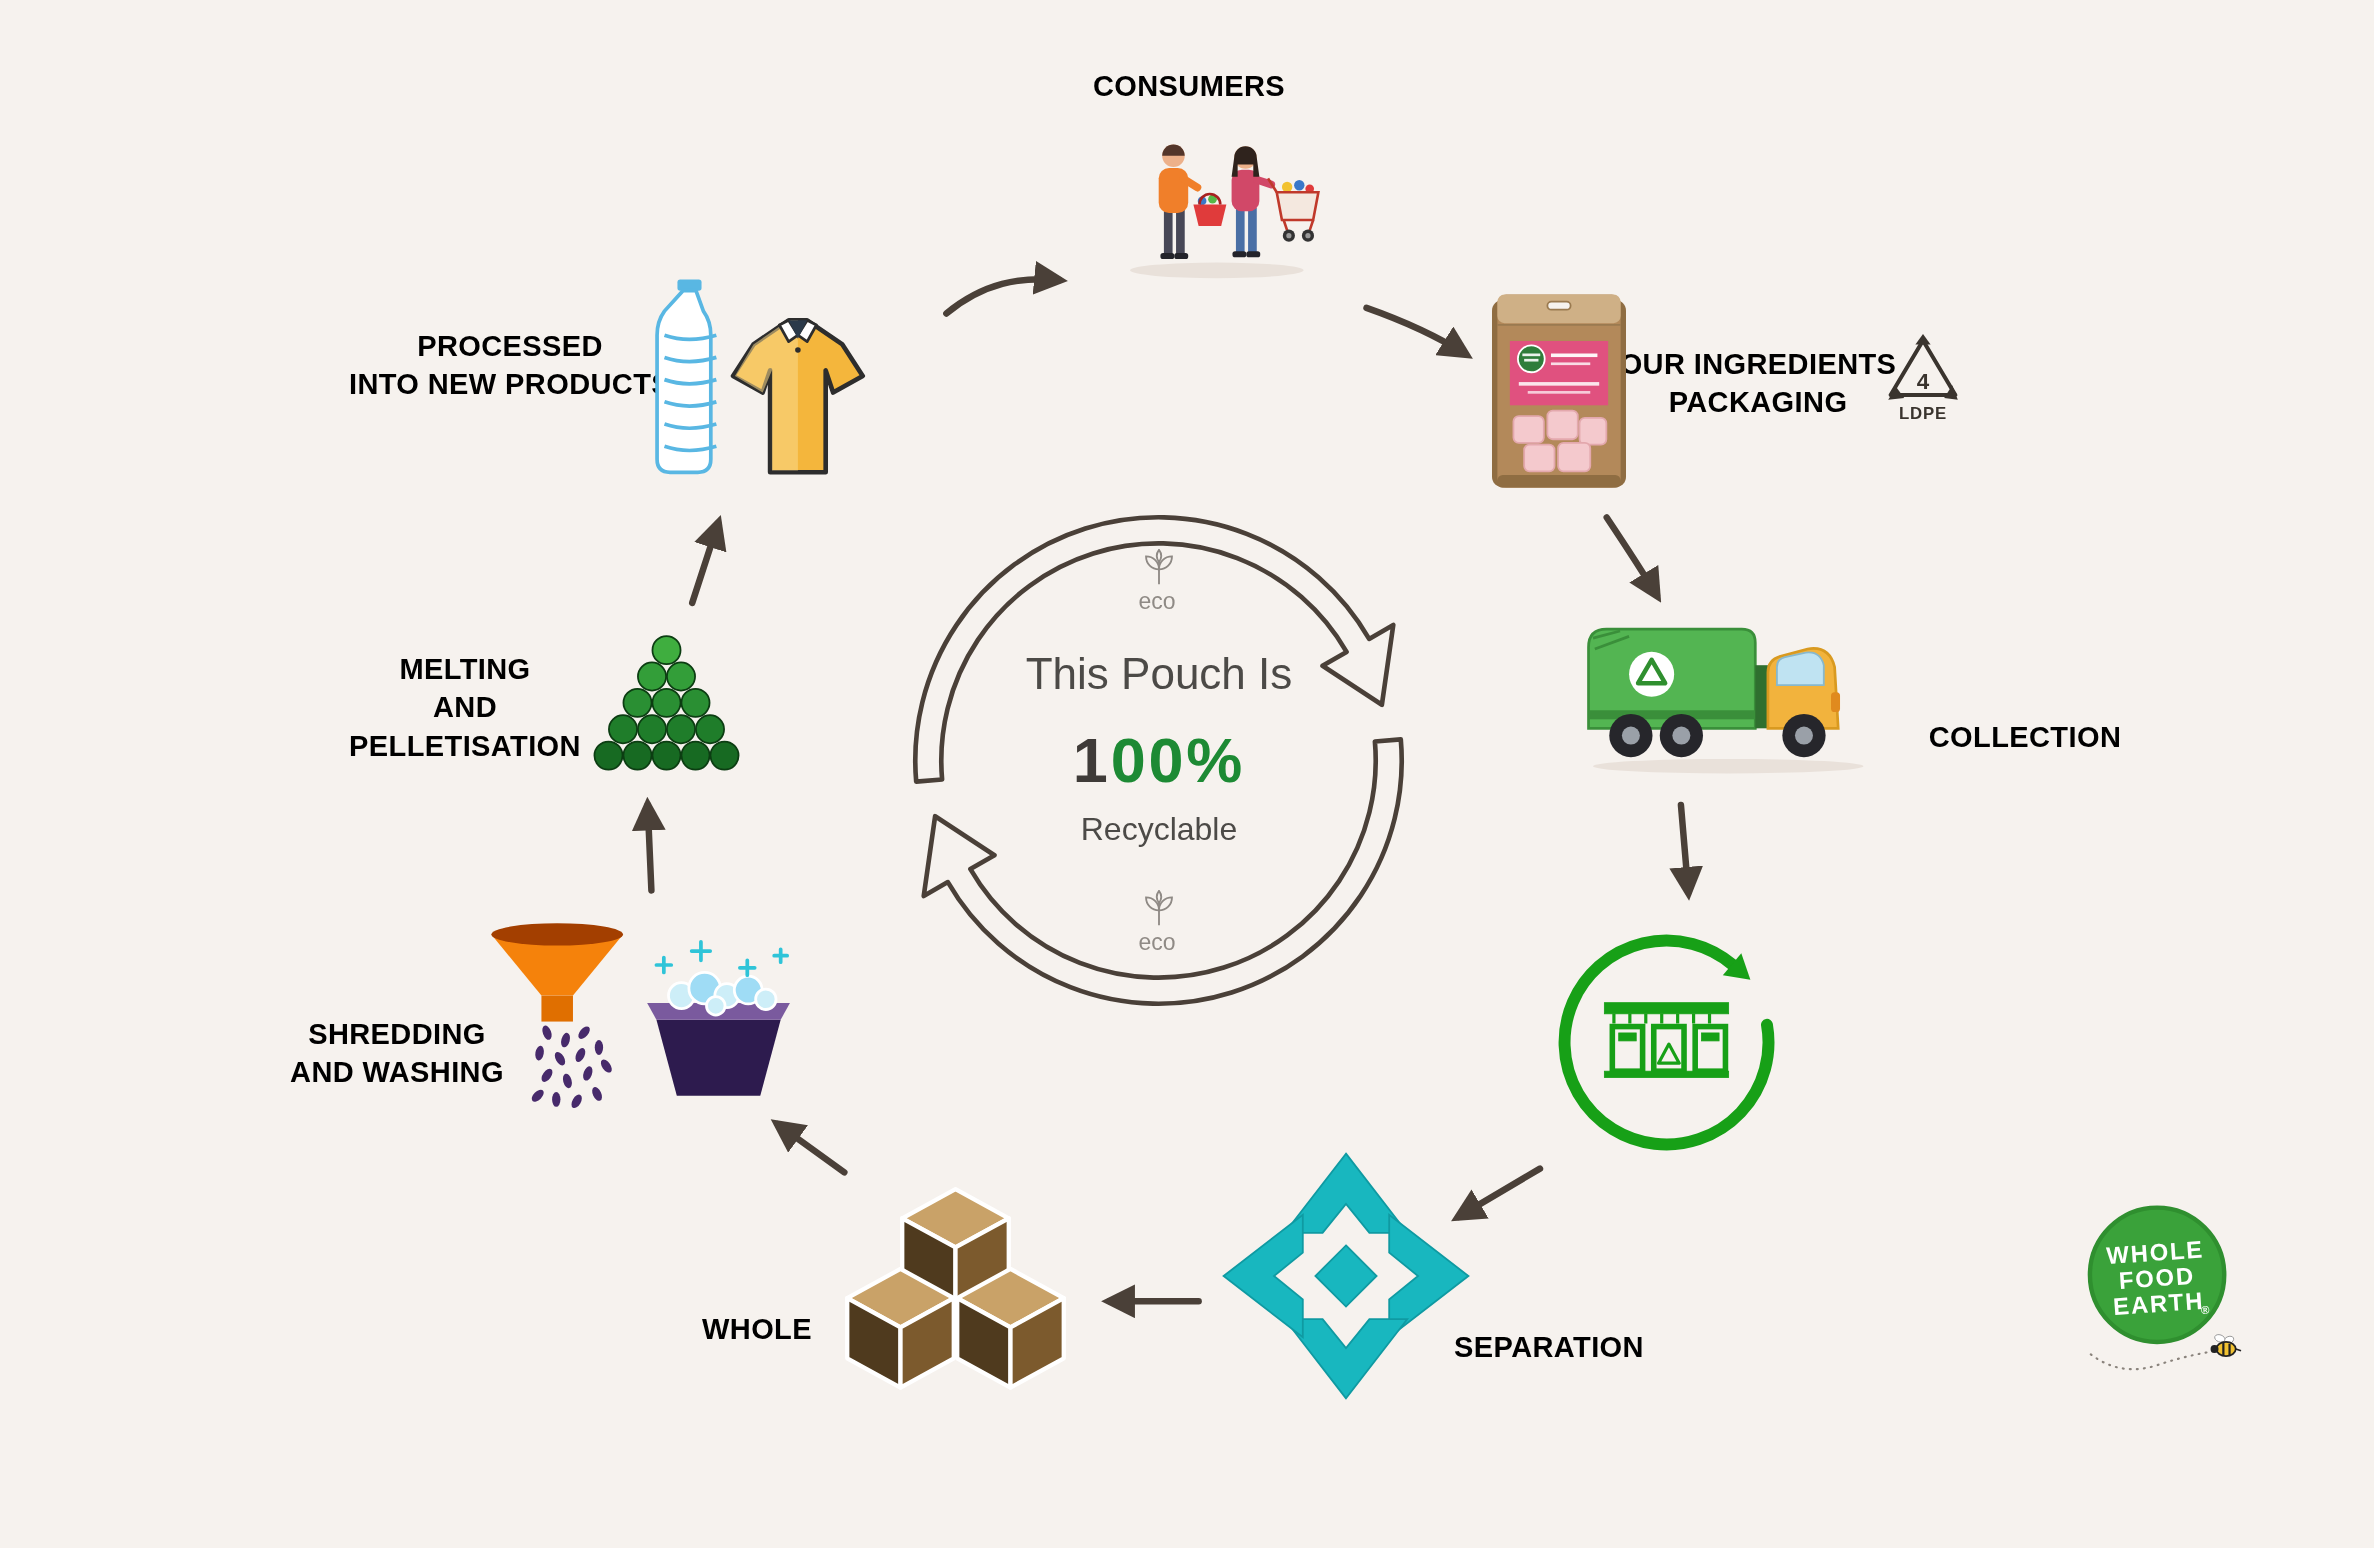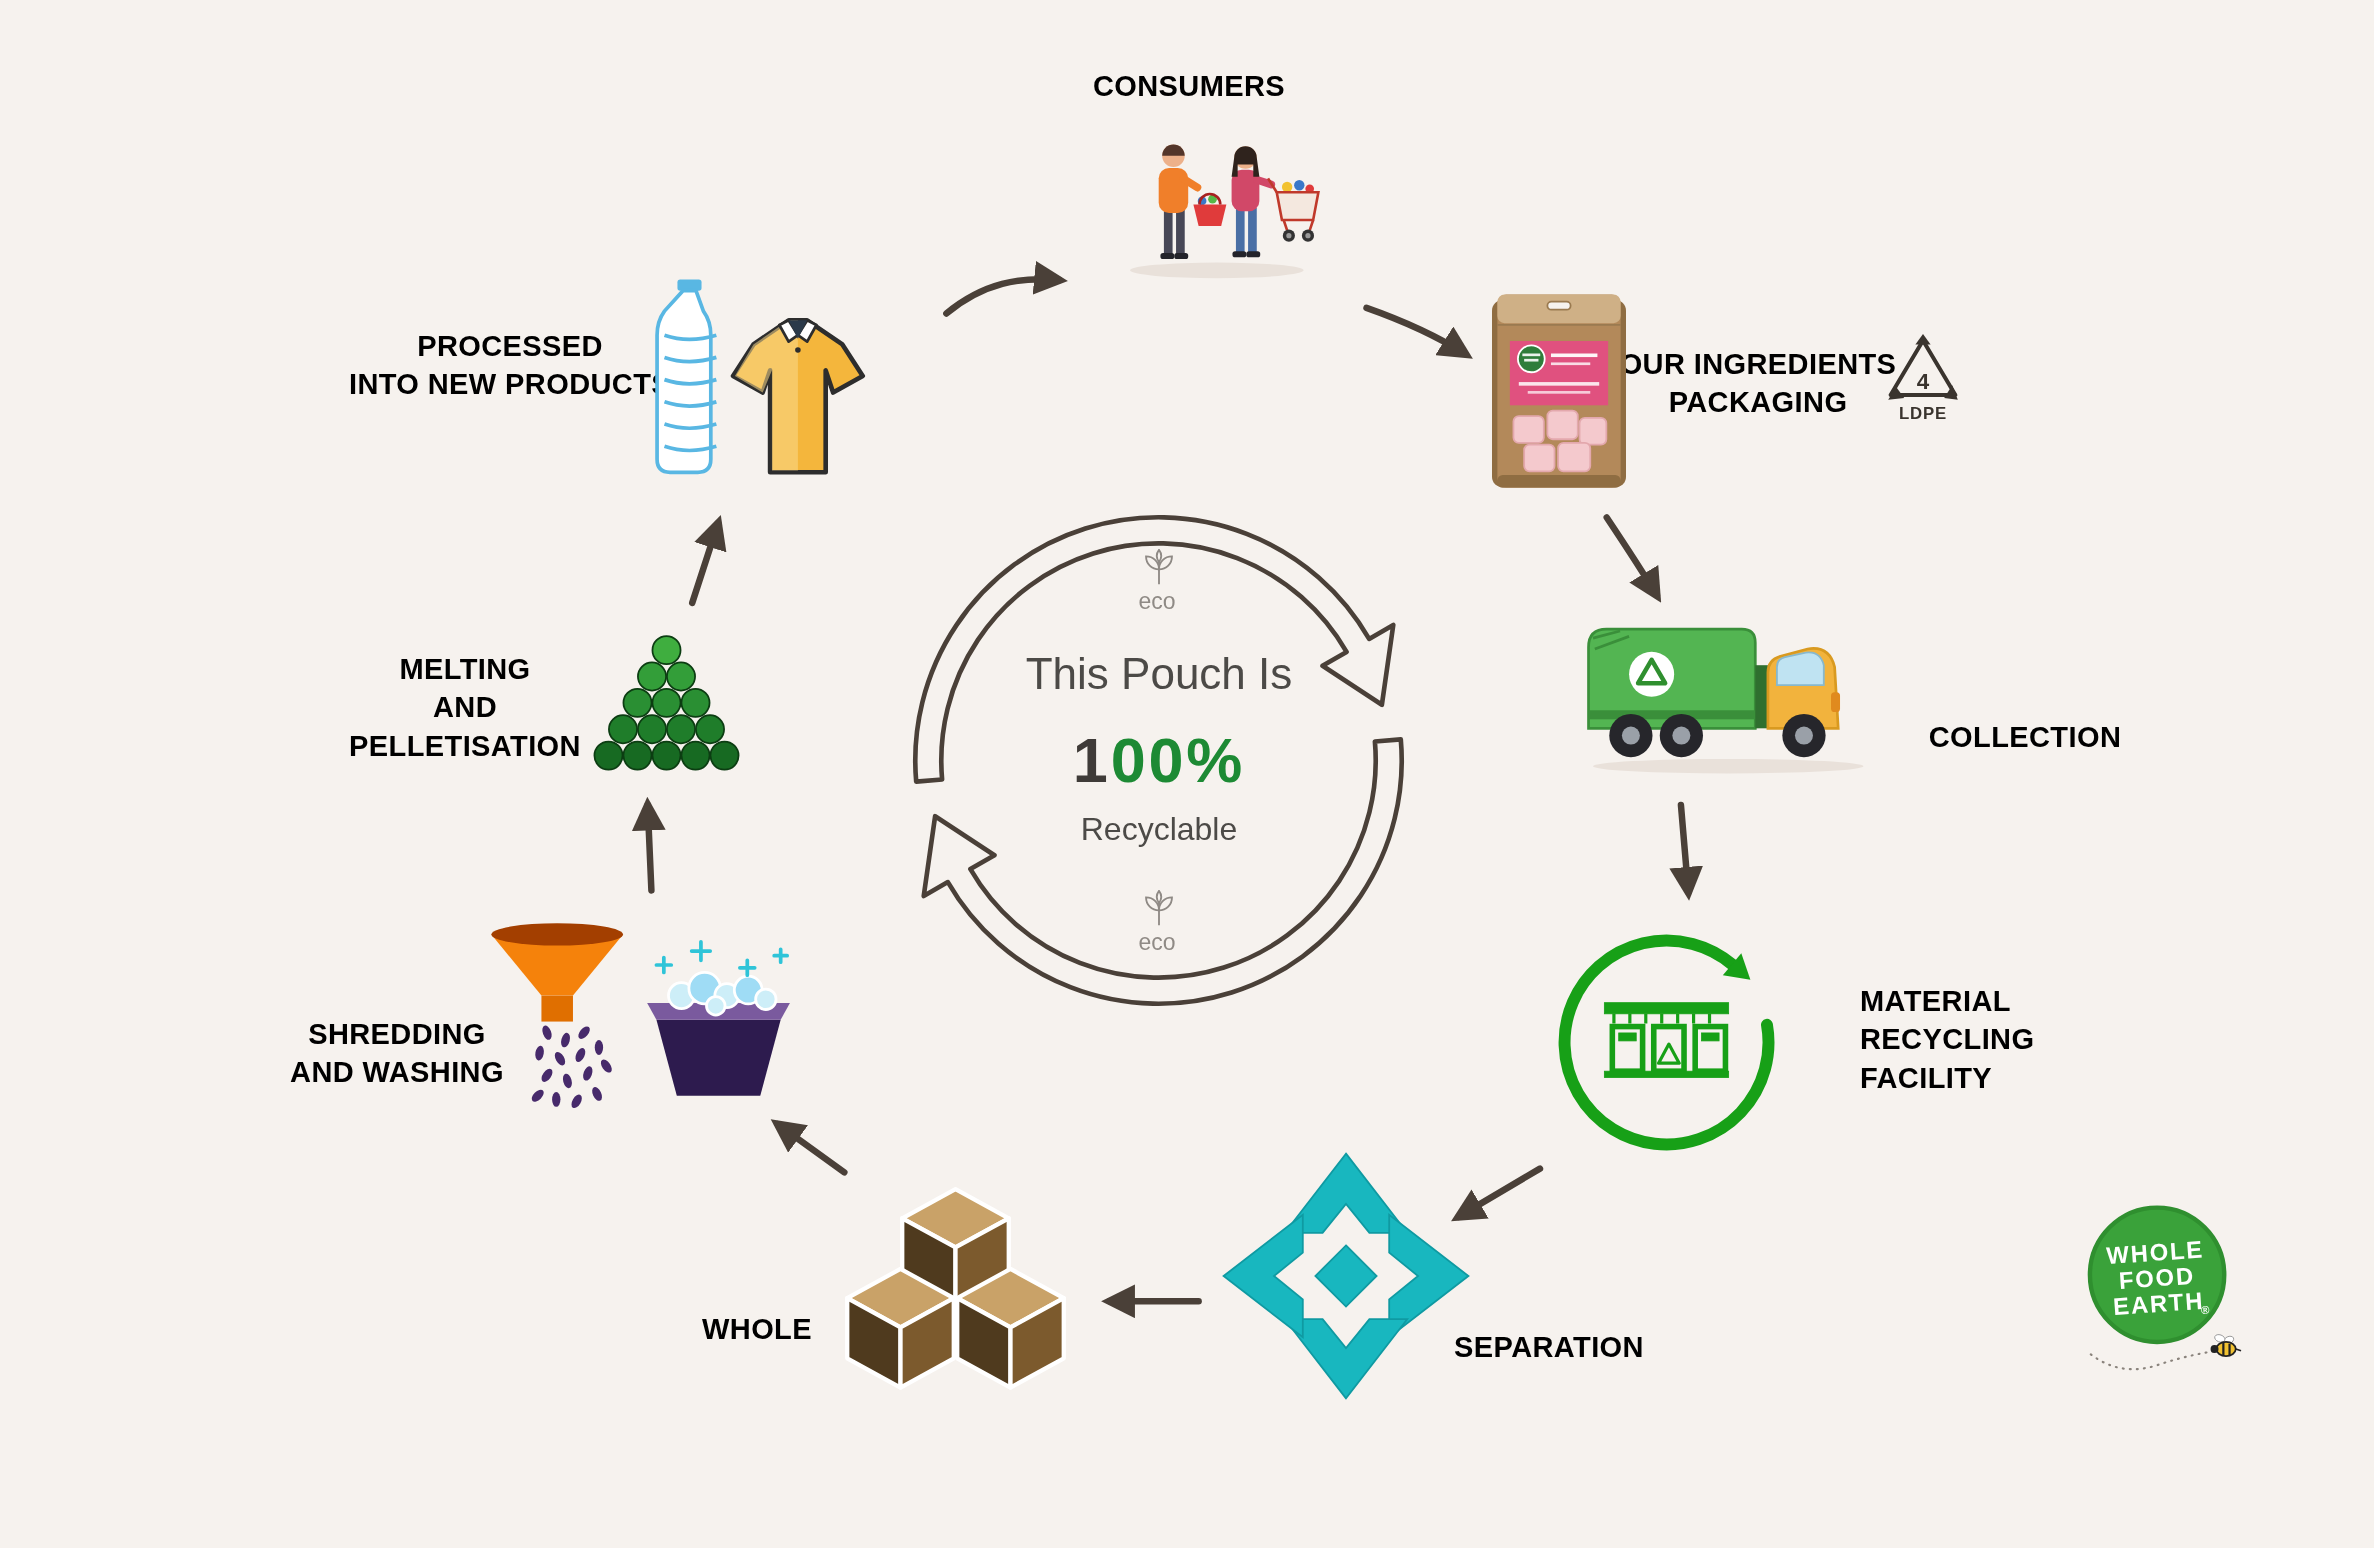--- a/index.html
+++ b/index.html
@@ -172,23 +172,20 @@
     <g>
       <circle cx="62" cy="148" r="24" fill="#26262b"></circle>
         <circle cx="62" cy="148" r="10" fill="#9aa0a8"></circle>
       <circle cx="118" cy="148" r="24" fill="#26262b"></circle>
         <circle cx="118" cy="148" r="10" fill="#9aa0a8"></circle>
       <circle cx="254" cy="148" r="24" fill="#26262b"></circle>
         <circle cx="254" cy="148" r="10" fill="#9aa0a8"></circle>
     </g>
   </svg>
 
-  <div class="stage-label align-left" style="left:1860px;top:1039px">MATERIAL
-RECYCLING
-FACILITY</div>
   <svg class="icon" style="left:1547px;top:923px" width="239" height="239" viewBox="0 0 300 300">
     <path d="M 276.1,127.8 A 128,128 0 1 1 232.3,51.9" fill="none" stroke="#17a017" stroke-width="15" stroke-linecap="round"></path>
     <polygon points="255.3,71.2 220.7,65.7 243.9,38.1" fill="#17a017"></polygon>
     <g stroke="#17a017" fill="none">
       <rect x="72" y="100" width="156" height="14" fill="#17a017"></rect>
       <path d="M84,114 v12 M104,114 v12 M124,114 v12 M144,114 v12 M164,114 v12 M184,114 v12 M204,114 v12" stroke-width="4"></path>
       <rect x="82" y="130" width="38" height="56" stroke-width="7"></rect>
       <rect x="134" y="130" width="38" height="56" stroke-width="7"></rect>
       <rect x="186" y="130" width="38" height="56" stroke-width="7"></rect>
       <rect x="90" y="138" width="22" height="10" fill="#17a017"></rect>

